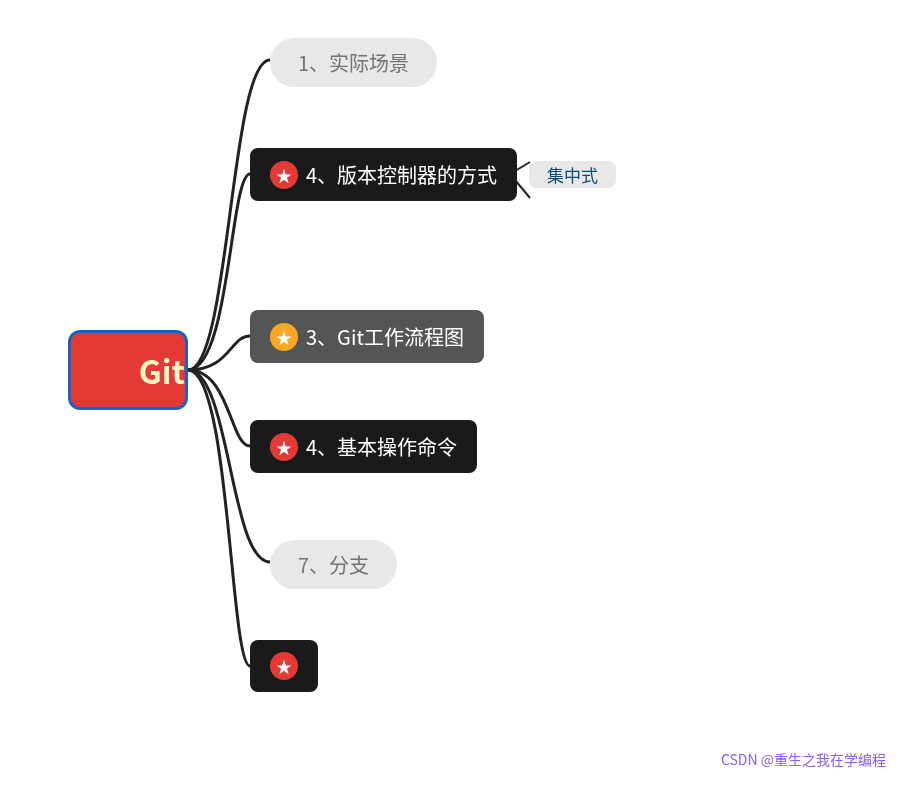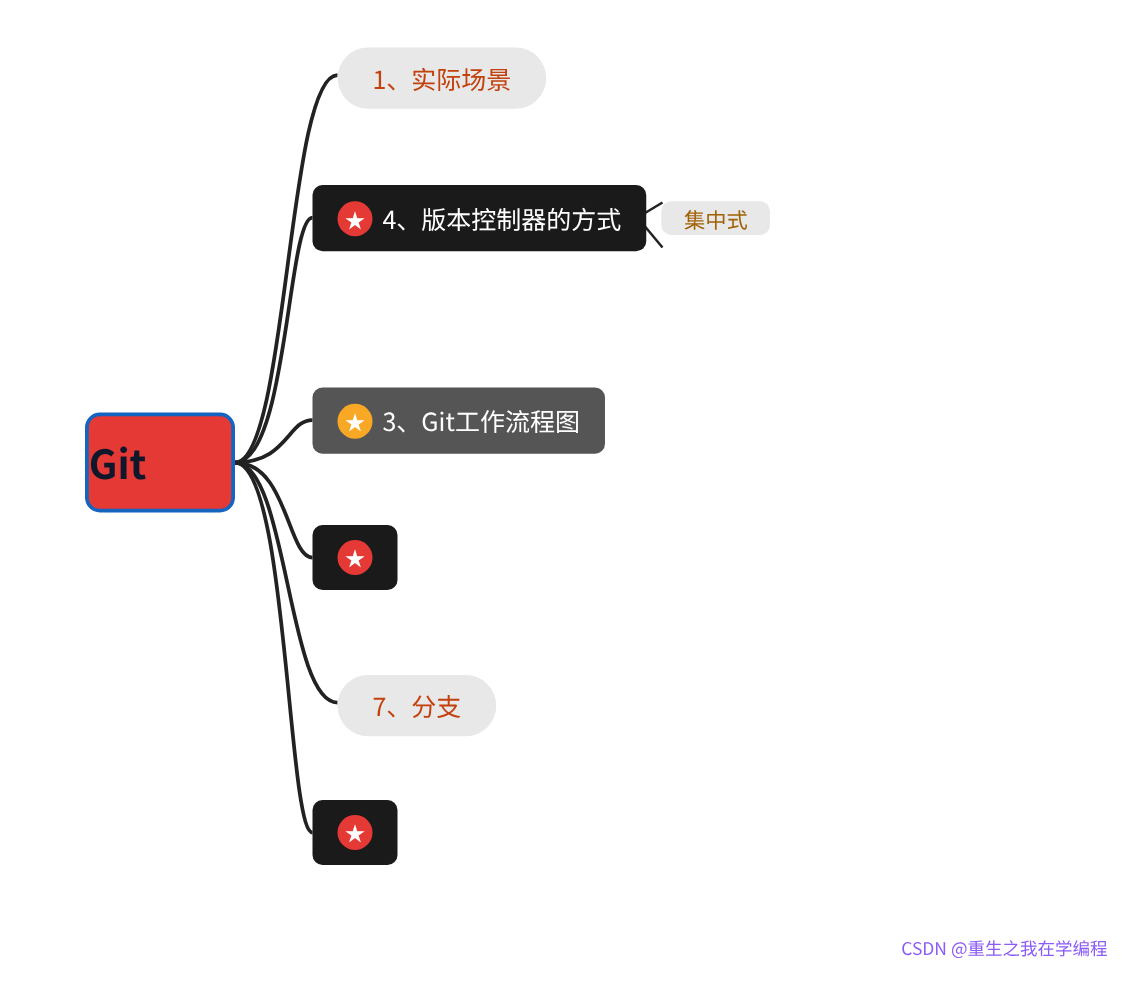--- a/index.html
+++ b/index.html
@@ -32,42 +32,42 @@
       position: absolute;
       left: 68px;
       top: 330px;
       width: 120px;
       height: 80px;
       background: #e53935;
       border-radius: 12px;
       border: 3px solid #1565c0;
       display: flex;
       align-items: center;
-      justify-content: flex-start;
-      color: #0f172a;
+      justify-content: flex-end;
+      color: #fef9c3;
       font-size: 32px;
       font-weight: bold;
       z-index: 10;
     }
 
     
     .branch-node {
       position: absolute;
       display: flex;
       align-items: center;
       z-index: 10;
     }
 
     
     .node-pill {
       background: #e8e8e8;
       border-radius: 30px;
       padding: 10px 28px;
       font-size: 20px;
-      color: #c2410c;
+      color: #737373;
       white-space: nowrap;
     }
 
     
     .node-dark {
       background: #1a1a1a;
       border-radius: 8px;
       padding: 12px 20px;
       font-size: 20px;
       color: #ffffff;
@@ -121,21 +121,21 @@
       display: flex;
       flex-direction: column;
       gap: 8px;
       margin-left: 0;
     }
     .sub-node {
       background: #e8e8e8;
       border-radius: 8px;
       padding: 1px 18px;
       font-size: 17px;
-      color: #a16207;
+      color: #0c4a6e;
       white-space: nowrap;
     }
 
     
     .watermark {
       position: absolute;
       bottom: 18px;
       right: 20px;
       font-size: 14px;
       color: #8b5cf6;
@@ -190,20 +190,21 @@
   <div class="branch-node" style="left:250px; top:310px;">
     <div class="node-gray">
       <span class="star-yellow">★</span>
       <span>3、Git工作流程图</span>
     </div>
   </div>
 
   <div class="branch-node" style="left:250px; top:420px;">
     <div class="node-dark">
       <span class="star-red">★</span>
+      <span>4、基本操作命令</span>
     </div>
   </div>
 
   <div class="branch-node" style="left:270px; top:540px;">
     <div class="node-pill">
       <span>7、分支</span>
     </div>
   </div>
 
   <div class="branch-node" style="left:250px; top:640px;">

